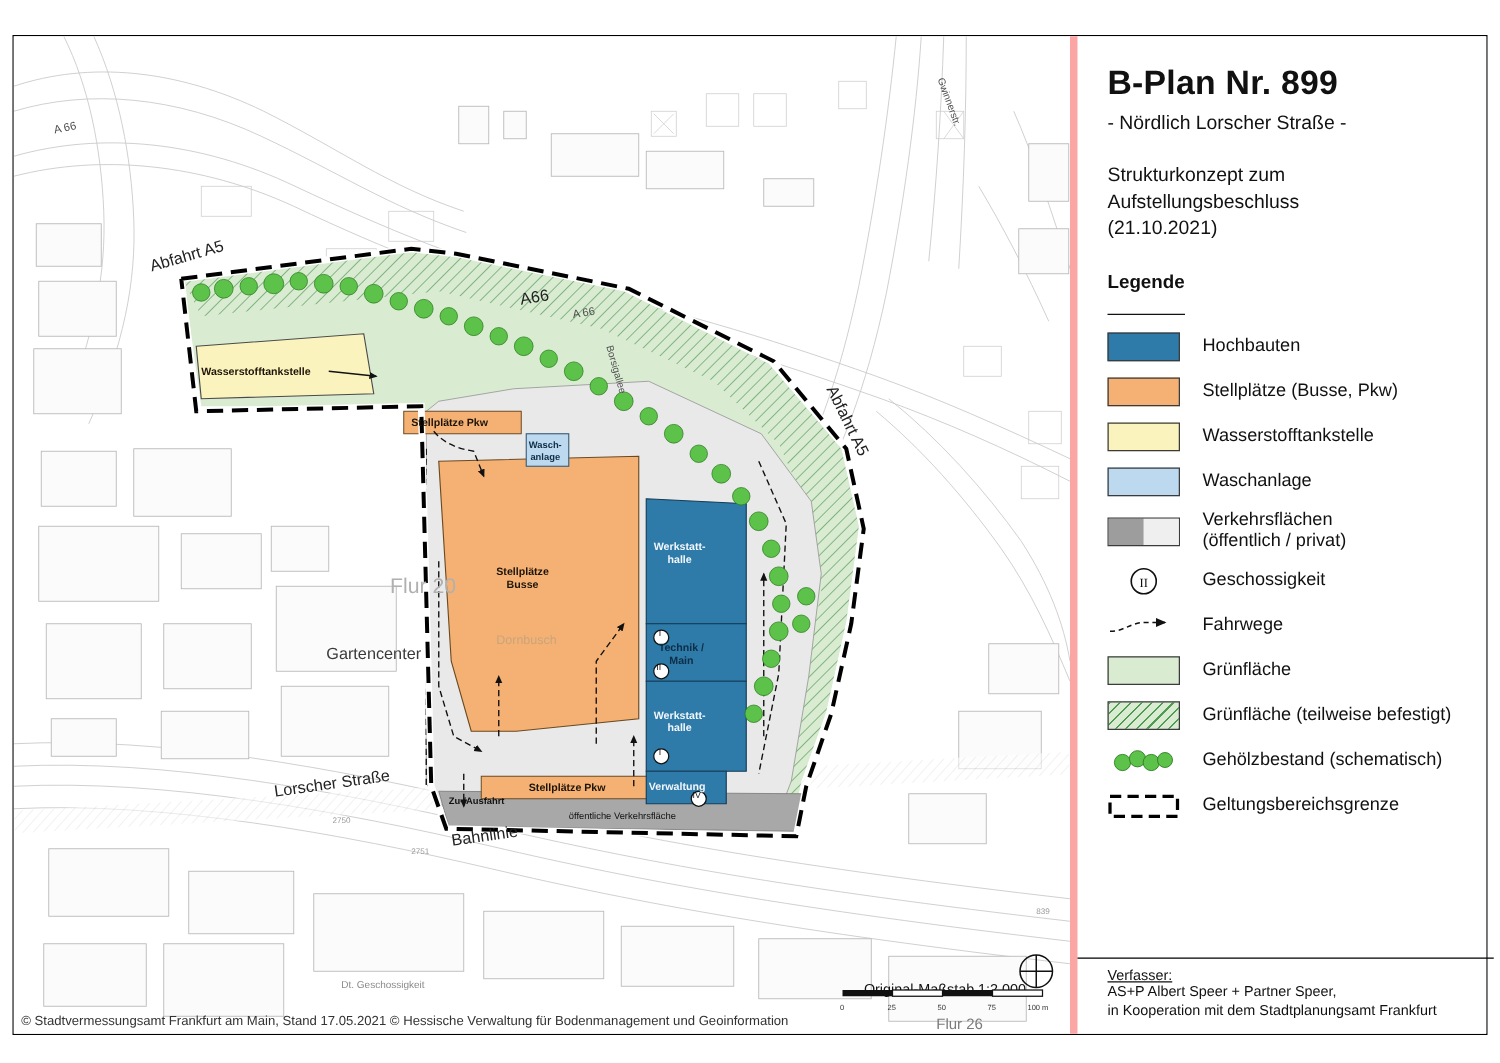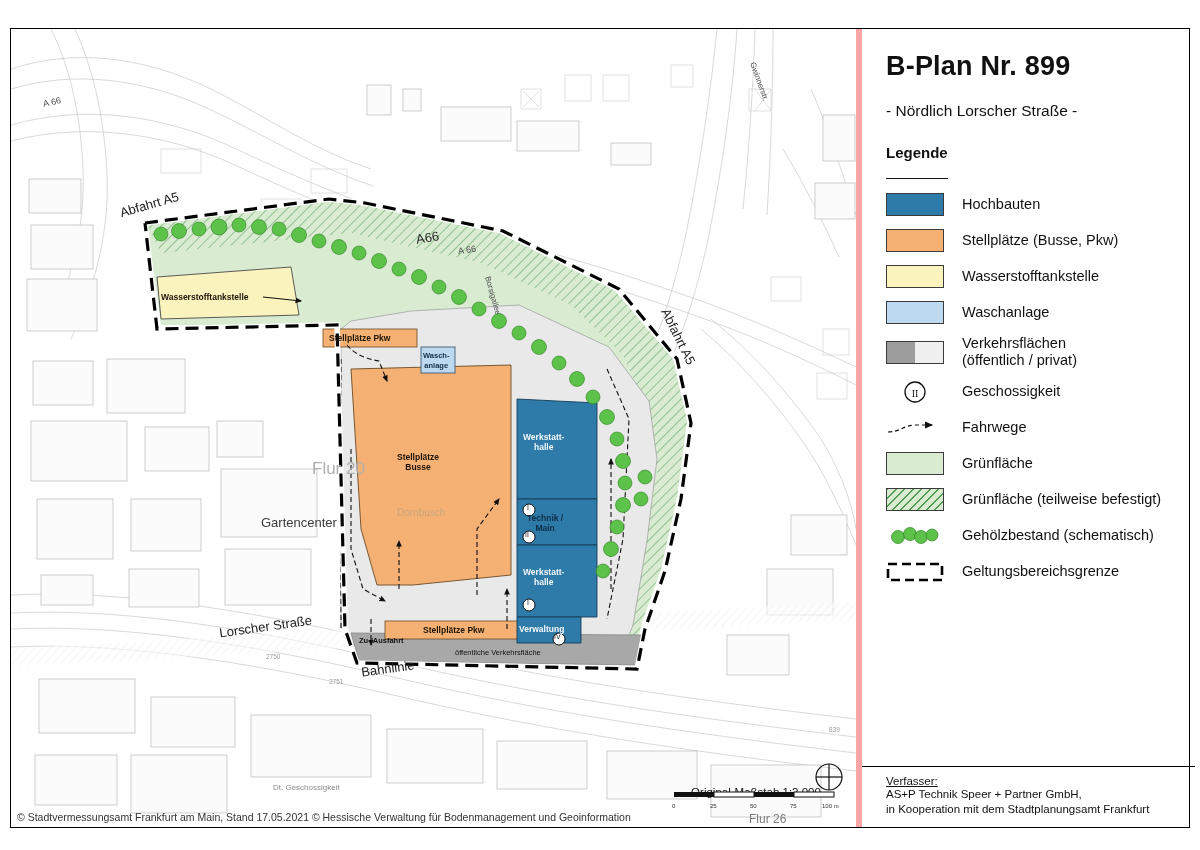--- a/index.html
+++ b/index.html
@@ -12,21 +12,21 @@
   .cadlabel{position:absolute;font-size:11px;color:#4d4d4d;font-family:"Liberation Sans",sans-serif;white-space:nowrap;}
   .maplabel{position:absolute;font-size:11px;color:#111;white-space:nowrap;}
   .roadlabel{position:absolute;font-size:13px;color:#222;white-space:nowrap;}
   .bld-label{position:absolute;font-size:8.5px;line-height:10px;color:#0e2d46;text-align:center;font-weight:bold;white-space:nowrap;}
   .orange-label{position:absolute;font-size:8.5px;line-height:10px;color:#1d1408;text-align:center;font-weight:bold;white-space:nowrap;}
   .credit{position:absolute;left:6px;bottom:4px;font-size:10.5px;color:#333;white-space:nowrap;}
   
   #side{position:absolute;left:845px;top:0;width:333px;height:798px;border-left:6px solid #fca5a5;box-sizing:border-box;background:#fff;}
   #sideinner{position:absolute;left:24px;top:22px;width:300px;}
   .title{font-size:27px;font-weight:bold;color:#111;letter-spacing:0.2px;}
-  .subtitle{font-size:15.5px;color:#111;margin-top:20px;}
+  .subtitle{font-size:15.5px;color:#111;margin-top:8px;}
   .block{font-size:15.5px;color:#111;margin-top:22px;line-height:21px;}
   .legend-title{font-size:15px;font-weight:bold;color:#111;margin-top:24px;display:inline-block;border-bottom:1.3px solid #111;padding-bottom:17px;}
   .legend{margin-top:12px;}
   .lrow{display:flex;align-items:center;min-height:27px;margin-bottom:9px;}
   .lsw{width:58px;min-width:58px;height:23px;margin-right:18px;box-sizing:border-box;display:flex;align-items:center;justify-content:center;}
   .ltext{font-size:14.5px;color:#111;line-height:17px;}
   .sw-box{width:58px;height:23px;border:0.8px solid #3b3b3b;box-sizing:border-box;}
   .sw-split{width:58px;height:23px;display:flex;box-sizing:border-box;border:0.8px solid #3b3b3b;}
   .sw-split div{flex:1;height:100%;}
   .sw-hatch{width:58px;height:23px;border:0.8px solid #3b3b3b;box-sizing:border-box;
@@ -293,20 +293,25 @@
         </svg>
       </div>
 
       <div class="credit">© Stadtvermessungsamt Frankfurt am Main, Stand 17.05.2021 © Hessische Verwaltung für Bodenmanagement und Geoinformation</div>
     </div>
 
     <div id="side">
       <div id="sideinner">
         <div class="title">B-Plan Nr. 899</div>
         <div class="subtitle">- Nördlich Lorscher Straße -</div>
+        <div class="block">
+          <div>Strukturkonzept zum</div>
+          <div>Aufstellungsbeschluss</div>
+          <div>(21.10.2021)</div>
+        </div>
         <div class="legend-title">Legende</div>
 
         <div class="legend">
 
           <div class="lrow">
             <div class="lsw">
                 <div class="sw-box" style="background:#2e7aa8;"></div>
               </div>
             <div class="ltext">Hochbauten</div>
           </div>
@@ -402,19 +407,19 @@
               </svg>
             </div>
             <div class="ltext">Geltungsbereichsgrenze</div>
           </div>
 
         </div>
       </div>
 
       <div id="verfasser">
         <div class="vtitle">Verfasser:</div>
-        <div class="vline">AS+P Technik Speer + Partner GmbH,</div>
+        <div class="vline">AS+P Albert Speer + Partner Speer,</div>
         <div class="vline">in Kooperation mit dem Stadtplanungsamt Frankfurt</div>
       </div>
     </div>
 
   </div>
 </div>
 
 </body></html>

